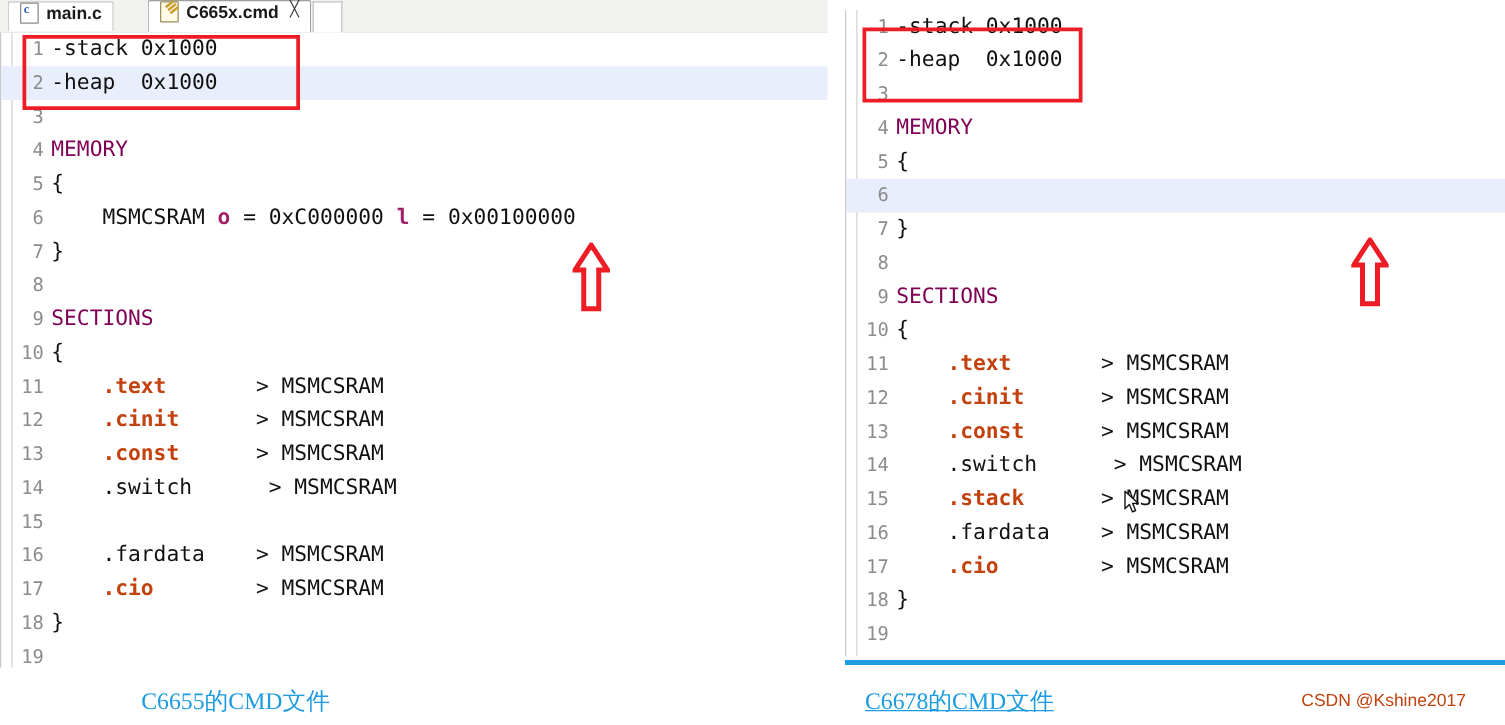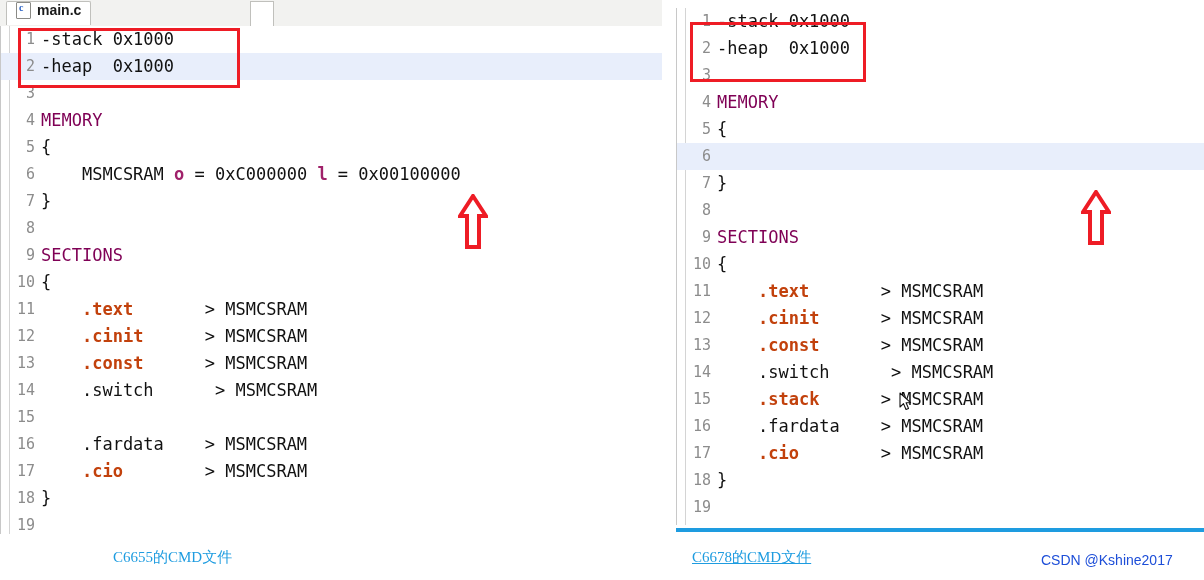--- a/index.html
+++ b/index.html
@@ -128,42 +128,47 @@
   #left-redbox{left:18px;top:28px;width:222px;height:60px;}
   #right-redbox{left:690px;top:22px;width:176px;height:60px;}
 
   
   .uparrow{position:absolute;width:30px;height:56px;}
 
   
   .caption{
     position:absolute;
     font-family:"Liberation Serif","DejaVu Serif",serif;
-    font-size:15px;color:#1e9ce0;text-align:right;
+    font-size:19px;color:#1e9ce0;text-align:right;
   }
   #left-caption{left:113px;top:548px;}
   #right-caption{left:692px;top:548px;text-decoration:underline;}
   #watermark{
     position:absolute;left:1041px;top:552px;
-    font-size:14px;color:#1d4ed8;
+    font-size:14px;color:#c2410c;
     font-family:"Liberation Sans",sans-serif;
   }
 
   
   #mouse-cursor{position:absolute;left:899px;top:392px;width:14px;height:20px;}
 </style>
 </head>
 <body>
 
 <div id="left-panel">
 
   <div id="tabbar">
     <div class="tab inactive">
       <span class="tab-icon c"></span>
       <span>main.c</span>
+    </div>
+    <div class="tab active">
+      <span class="tab-icon cmd"></span>
+      <span>C665x.cmd</span>
+      <span class="tab-close">╳</span>
     </div>
     <div class="tab-spacer"></div>
   </div>
 
   <div class="editor" id="left-editor">
     <div class="gutter-rail"></div>
     <div id="left-code">
         <div class="code-line"><span class="lno">1</span><span class="ltxt"><span class="plain">-stack 0x1000</span></span></div>
         <div class="code-line hl"><span class="lno">2</span><span class="ltxt"><span class="plain">-heap  0x1000</span></span></div>
         <div class="code-line"><span class="lno">3</span><span class="ltxt"><span class="plain"></span></span></div>

